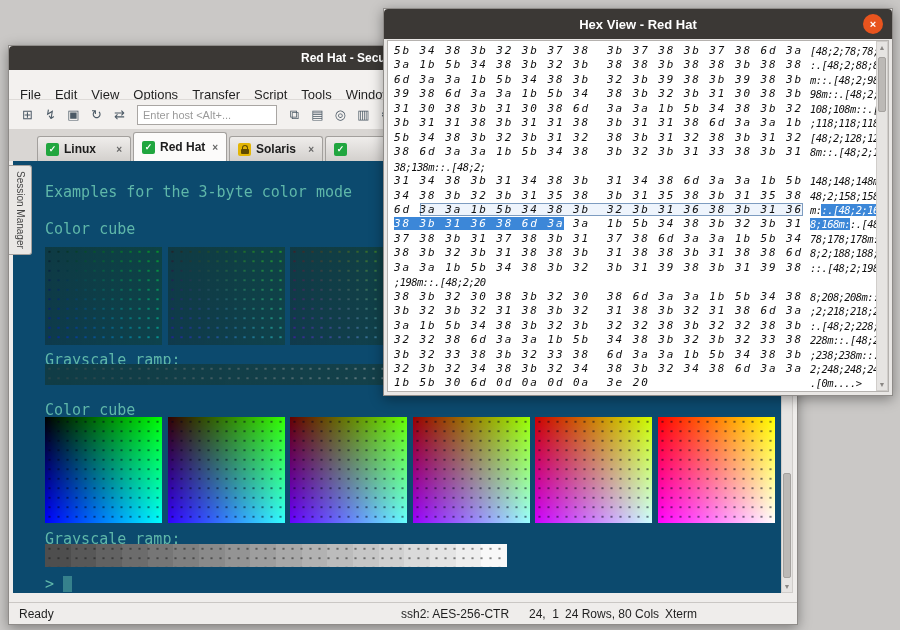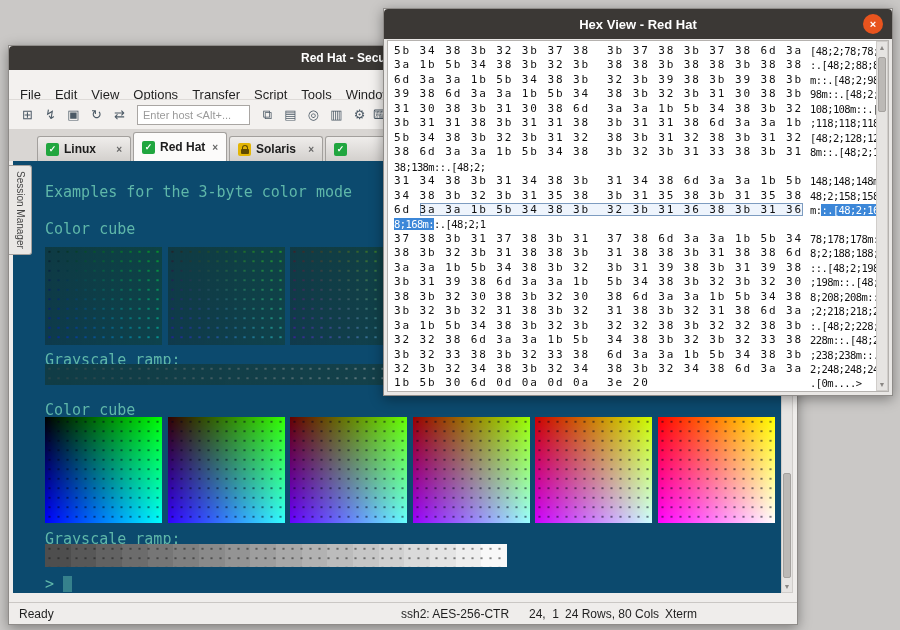--- a/index.html
+++ b/index.html
@@ -20,21 +20,21 @@
 
   .menubar { height:30px; background:#f3f1ef; display:flex; align-items:center;
              padding-left:4px; border-bottom:1px solid #dedbd8; flex:0 0 auto; }
   .menu-item { font-size:13px; color:#1f1f1f; padding:5px 7px;margin-top:20px; }
 
   .toolbar { height:30px; background:#f3f1ef; display:flex; align-items:center;
              padding-left:8px; border-bottom:1px solid #d8d5d2; flex:0 0 auto; }
   .tgroup { display:flex; align-items:center; gap:2px; }
   .tbtn { width:21px; height:21px; display:flex; align-items:center; justify-content:center;
           font-size:13px; color:#4c5a66; }
-  .host-input { width:113px; height:20px; border:1px solid #a9a6a3; background:#fff;
+  .host-input { width:140px; height:20px; border:1px solid #a9a6a3; background:#fff;
                 font-size:11px; padding:0 5px; color:#333; margin:0 7px;
                 font-family:"Liberation Sans", sans-serif; }
   .host-input::placeholder { color:#9a9a9a; }
 
   .tabbar { height:31px; background:#d9d6d3; display:flex; align-items:flex-end;
             padding-left:28px; flex:0 0 auto; }
   .tab { height:25px; min-width:94px; display:flex; align-items:center; gap:5px;
          padding:0 8px; background:linear-gradient(#efedeb,#d3d0cd);
          border:1px solid #a3a09d; border-bottom:none; margin-right:2px;
          font-size:12px; font-weight:bold; color:#1c1c1c; border-radius:3px 3px 0 0; }
@@ -98,21 +98,21 @@
   #hex-dialog { left:383px; top:8px; width:510px; height:388px; z-index:20;
                 background:#e9e7e5; }
   #hex-titlebar { height:30px; justify-content:center; position:relative; font-size:13px;align-items:center; }
   #hex-close { position:absolute; right:9px; top:5px; width:20px; height:20px;
                border-radius:50%; background:#e8541e; color:#fff; font-size:11px;
                font-weight:bold; display:flex; align-items:center; justify-content:center; }
   #hex-body { position:absolute; left:3px; right:3px; top:31px; bottom:3px;
               background:#fff; border:1px solid #b5b2af; display:flex; }
   #hex-rows { flex:1; padding:3px 0 0 6px; font-family:"DejaVu Sans Mono", monospace;
               font-size:11px; line-height:14.45px; color:#111; overflow:hidden; }
-  .hxrow { display:flex; white-space:pre; }
+  .hxrow { display:flex; white-space:pre;font-style:italic; }
   .hx { letter-spacing:1.9px; width:416px; flex:0 0 auto; }
   .ax { font-size:10.5px; letter-spacing:-0.6px; }
   .hsel { background:#3c87d8; color:#fff; }
   .hbox { box-shadow:inset 0 0 0 1px #7d9cc0; background:#eef4fc; }
   .hbox:empty, .hsel:empty { display:none; }
   #hex-scroll { font-size:7px; }
 </style>
 </head>
 <body>
 
@@ -282,36 +282,36 @@
         </div>
         <div class="hxrow">
           <span class="hx"><span>34 38 3b 32 3b 31 35 38  3b 31 35 38 3b 31 35 38</span><span></span></span>
           <span class="ax"><span>48;2;158;158;158</span><span></span></span>
         </div>
         <div class="hxrow">
           <span class="hx"><span>6d </span><span class="hbox">3a 3a 1b 5b 34 38 3b  32 3b 31 36 38 3b 31 36</span><span></span></span>
           <span class="ax"><span>m:</span><span class="hsel">:.[48;2;168;16</span><span></span></span>
         </div>
         <div class="hxrow">
+          <span class="hx"><span></span><span class="hsel">38 3b 31 36 38 6d 3a</span><span> 3a  1b 5b 34 38 3b 32 3b 31</span></span>
           <span class="ax"><span></span><span class="hsel">8;168m:</span><span>:.[48;2;1</span></span>
         </div>
         <div class="hxrow">
           <span class="hx"><span>37 38 3b 31 37 38 3b 31  37 38 6d 3a 3a 1b 5b 34</span><span></span></span>
           <span class="ax"><span>78;178;178m::.[4</span><span></span></span>
         </div>
         <div class="hxrow">
           <span class="hx"><span>38 3b 32 3b 31 38 38 3b  31 38 38 3b 31 38 38 6d</span><span></span></span>
           <span class="ax"><span>8;2;188;188;188m</span><span></span></span>
         </div>
         <div class="hxrow">
           <span class="hx"><span>3a 3a 1b 5b 34 38 3b 32  3b 31 39 38 3b 31 39 38</span><span></span></span>
           <span class="ax"><span>::.[48;2;198;198</span><span></span></span>
         </div>
         <div class="hxrow">
-          <span class="hx"><span>3b 31 39 38 6d 3a 3a 1b  5b 34 38 3b 32 3b 32 30</span><span></span></span>
           <span class="ax"><span>;198m::.[48;2;20</span><span></span></span>
         </div>
         <div class="hxrow">
           <span class="hx"><span>38 3b 32 30 38 3b 32 30  38 6d 3a 3a 1b 5b 34 38</span><span></span></span>
           <span class="ax"><span>8;208;208m::.[48</span><span></span></span>
         </div>
         <div class="hxrow">
           <span class="hx"><span>3b 32 3b 32 31 38 3b 32  31 38 3b 32 31 38 6d 3a</span><span></span></span>
           <span class="ax"><span>;2;218;218;218m:</span><span></span></span>
         </div>

